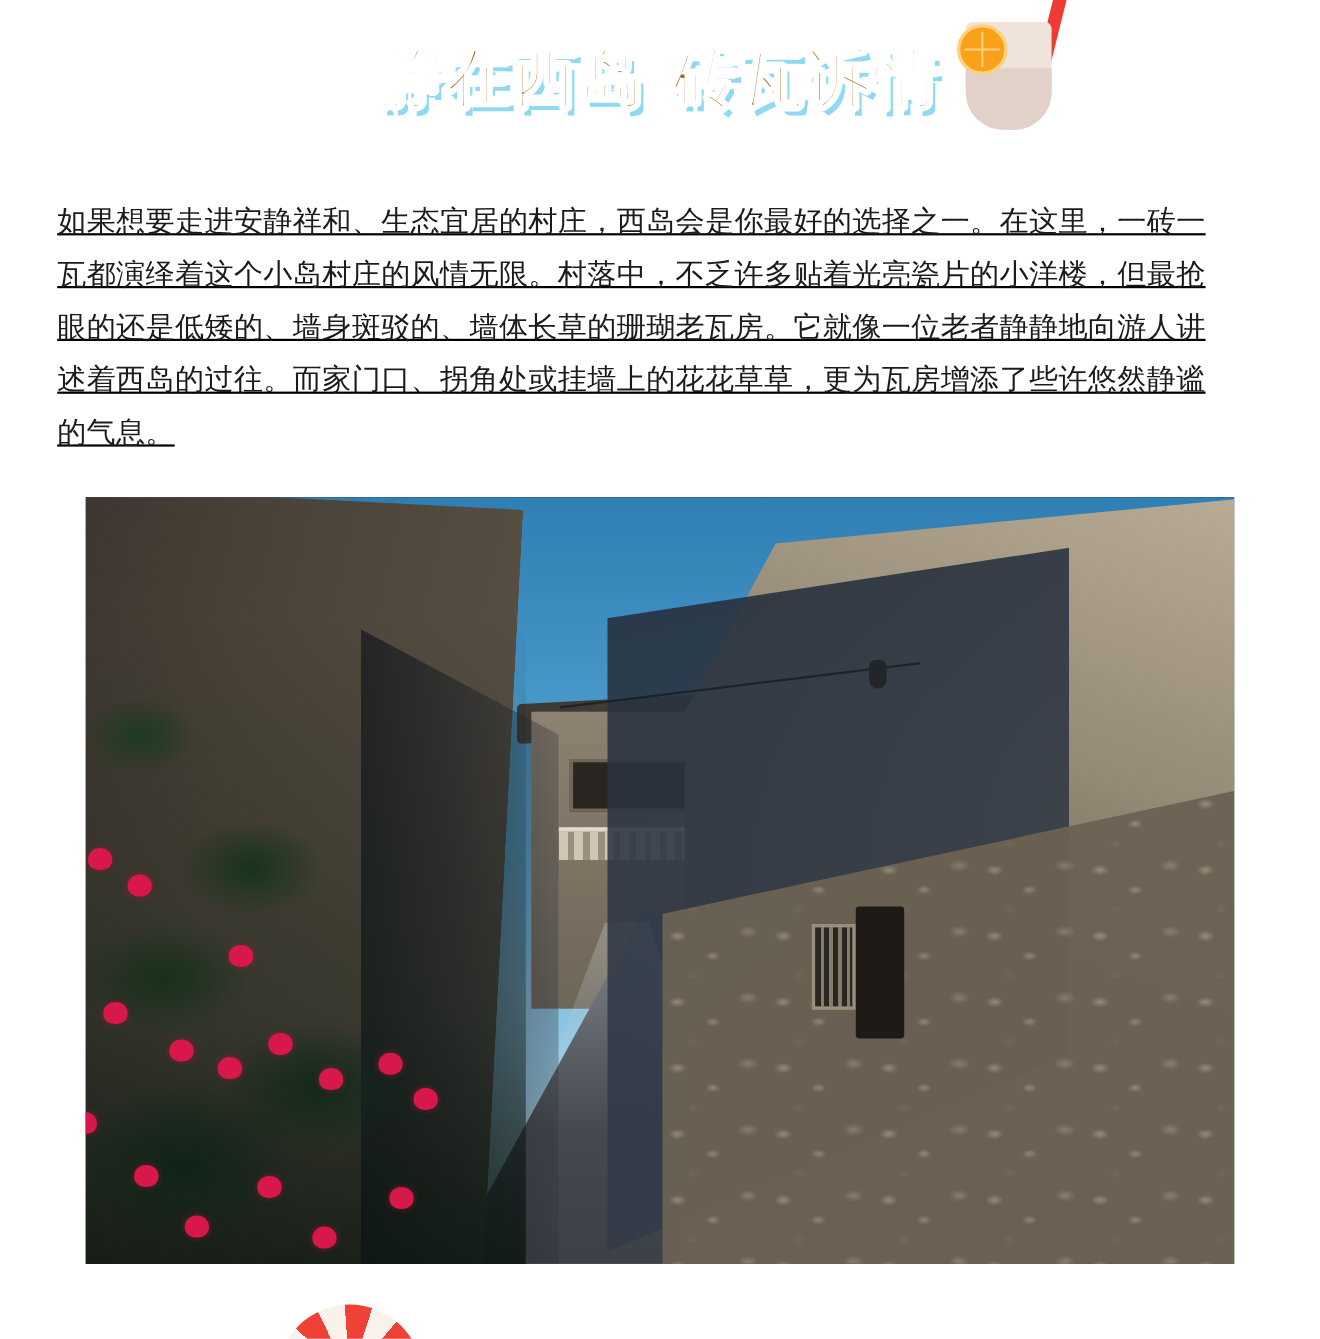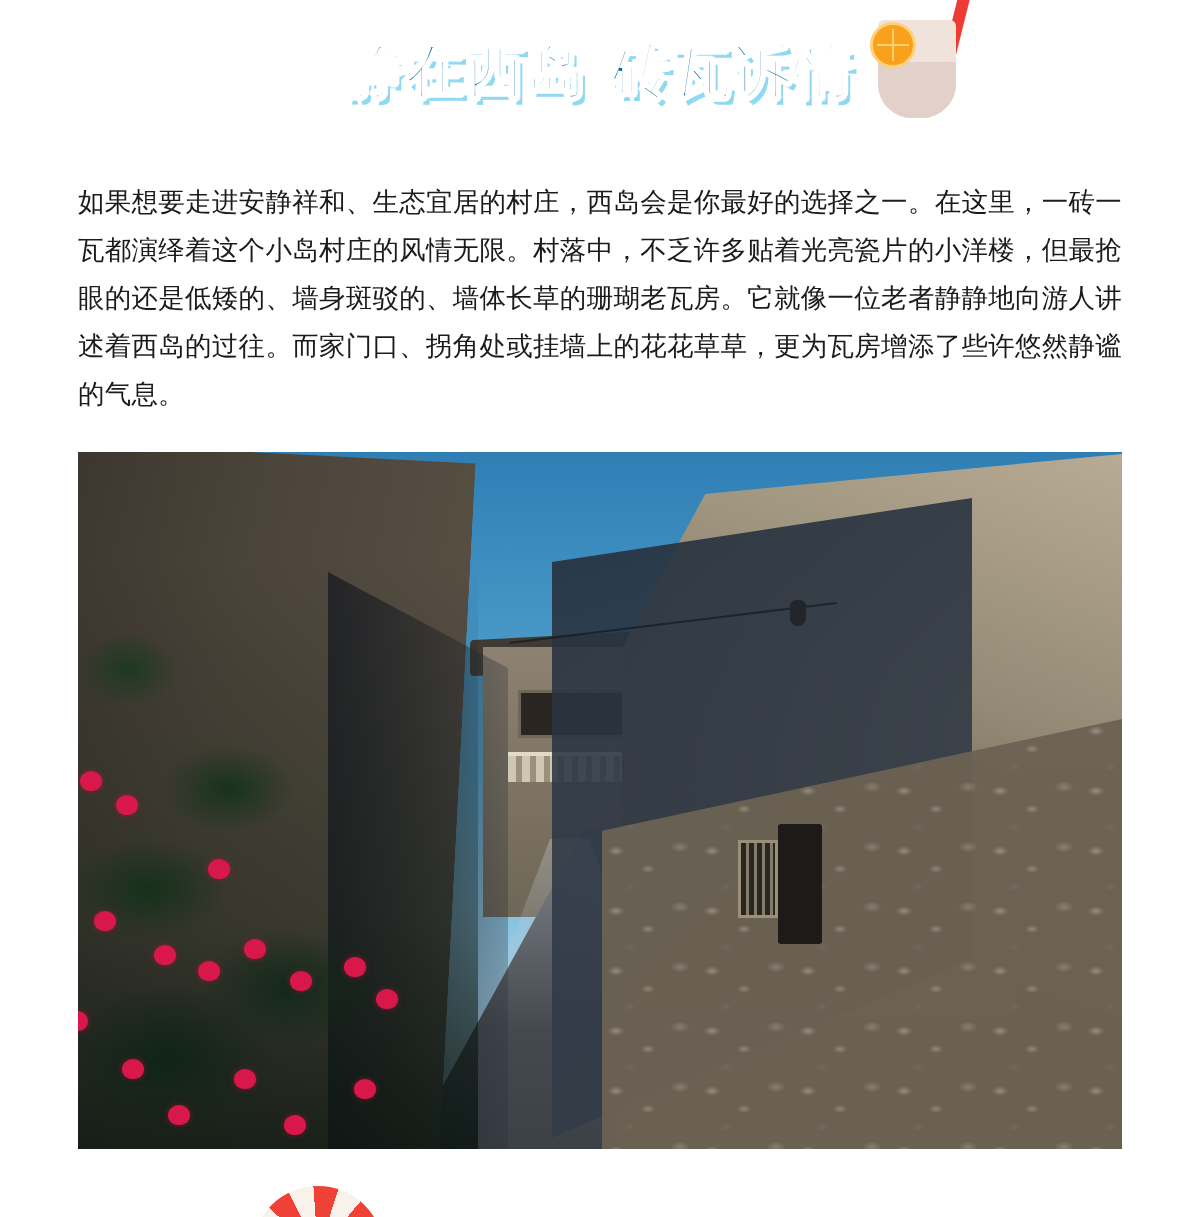--- a/index.html
+++ b/index.html
@@ -26,21 +26,21 @@
     top: 42px;
     width: 1200px;
     text-align: center;
   }
   .title {
     display: inline-block;
     font-family: "DejaVu Sans", "Liberation Sans", sans-serif;
     font-size: 58px;
     font-weight: 700;
     letter-spacing: 3px;
-    color: #0369a1;
+    color: #a16207;
     line-height: 1;
     -webkit-text-stroke: 2px #ffffff;
     text-shadow:
        3px 0 0 #ffffff, -3px 0 0 #ffffff, 0 3px 0 #ffffff, 0 -3px 0 #ffffff,
        2px 2px 0 #ffffff, -2px 2px 0 #ffffff, 2px -2px 0 #ffffff, -2px -2px 0 #ffffff,
        5px 6px 0 #8fd9f2;
     vertical-align: middle;
   }
 
   
@@ -107,22 +107,23 @@
     top: 50%;
     left: 4px;
     width: 32px;
     height: 2px;
     background: #fcd17a;
     transform: translateY(-50%);
   }
 
   
   .article {
-    margin: 28px 78px 0 78px;
+    margin: 28px 78px 0 52px;
     width: 1044px;
+    text-decoration: underline;
   }
   .article p {
     margin: 0;
     font-family: "DejaVu Sans", "Liberation Sans", sans-serif;
     font-size: 26.5px;
     line-height: 48px;
     color: #1b1b1b;
     text-align: justify;
     text-justify: inter-character;
     letter-spacing: 0.2px;

